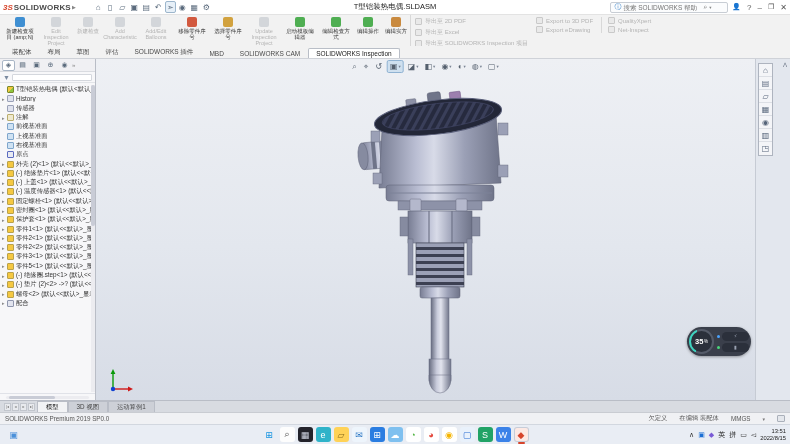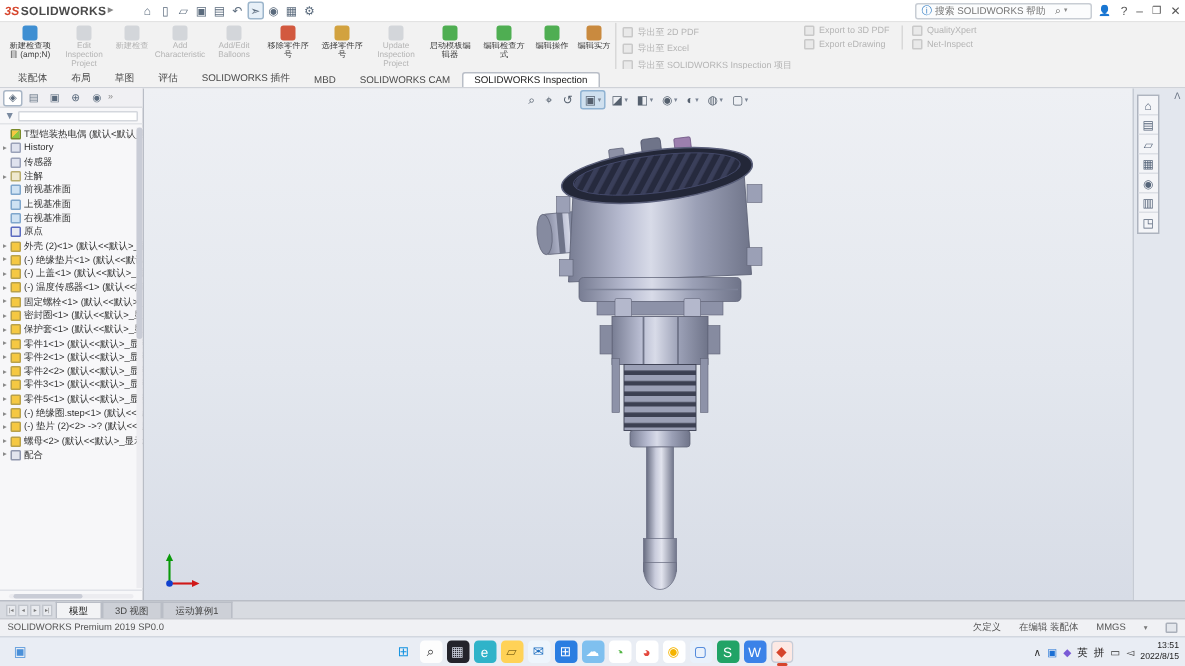--- a/index.html
+++ b/index.html
@@ -164,20 +164,21 @@
         </span>
 
         <span class="qbtn">
           <span>▦</span>
         </span>
 
         <span class="qbtn">
           <span>⚙</span>
         </span>
       </div>
+    <div class="doc-title">T型铠装热电偶.SLDASM</div>
     <div class="tb-right">
       <div class="searchbox">
         <span class="sicon">ⓘ</span>
         <input placeholder="搜索 SOLIDWORKS 帮助" style="">
         <span class="mag">⌕</span>
         <span style="font-size:4.5px;color:#888;">▾</span>
       </div>
       <div class="winbtns">
         <span style="font-size:7px;">👤</span>
         <span>?</span>
@@ -625,20 +626,38 @@
       </svg>
 
       <svg class="triad" width="28" height="26" viewBox="0 0 28 26">
         <line x1="5" y1="21" x2="5" y2="4" stroke="#0a9a0a" stroke-width="1.4"></line>
         <polygon points="5,1 2.6,6 7.4,6" fill="#0a9a0a"></polygon>
         <line x1="5" y1="21" x2="22" y2="21" stroke="#d01818" stroke-width="1.4"></line>
         <polygon points="25,21 20,18.6 20,23.4" fill="#d01818"></polygon>
         <circle cx="5" cy="21" r="2.2" fill="#1040d0"></circle>
       </svg>
 
+      <div class="batt-widget">
+        <div class="gauge">
+          <div class="inner">
+              <span>35</span>
+              <small>%</small>
+            </div>
+        </div>
+        <div class="bw-right">
+          <div class="bw-row">
+              <span class="bw-dot" style="background:#4aa3ff;"></span>
+              <span class="bw-btn">⚡</span>
+            </div>
+          <div class="bw-row">
+              <span class="bw-dot" style="background:#4ad67a;"></span>
+              <span class="bw-btn">▮</span>
+            </div>
+        </div>
+      </div>
     </div>
 
     <div class="taskpane">
       <span class="tp-collapse">ᐱ</span>
       <div class="tp-box">
 
           <span class="tpbtn">
             <span>⌂</span>
           </span>
 

